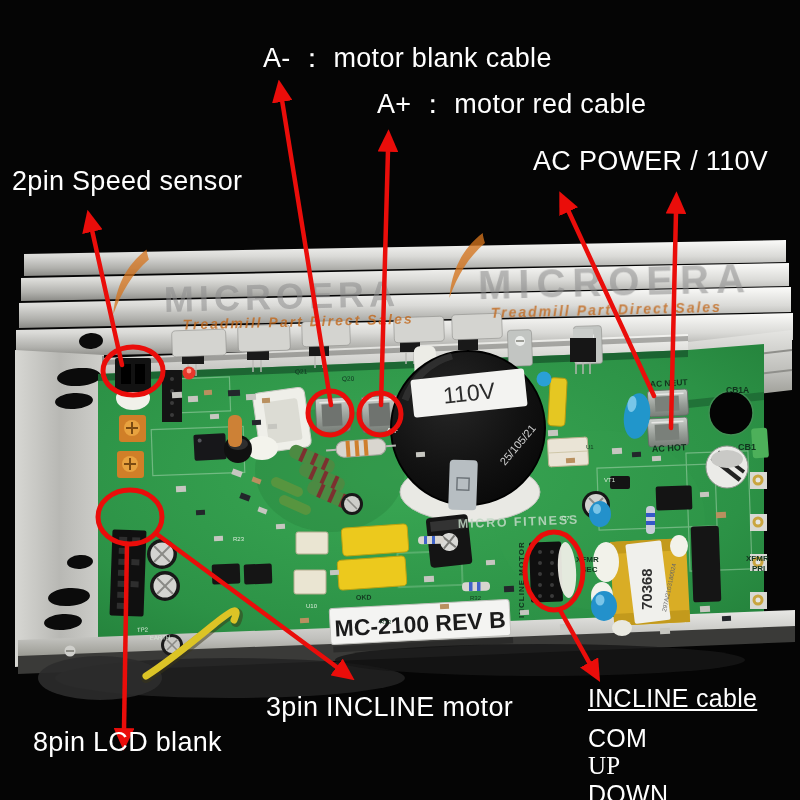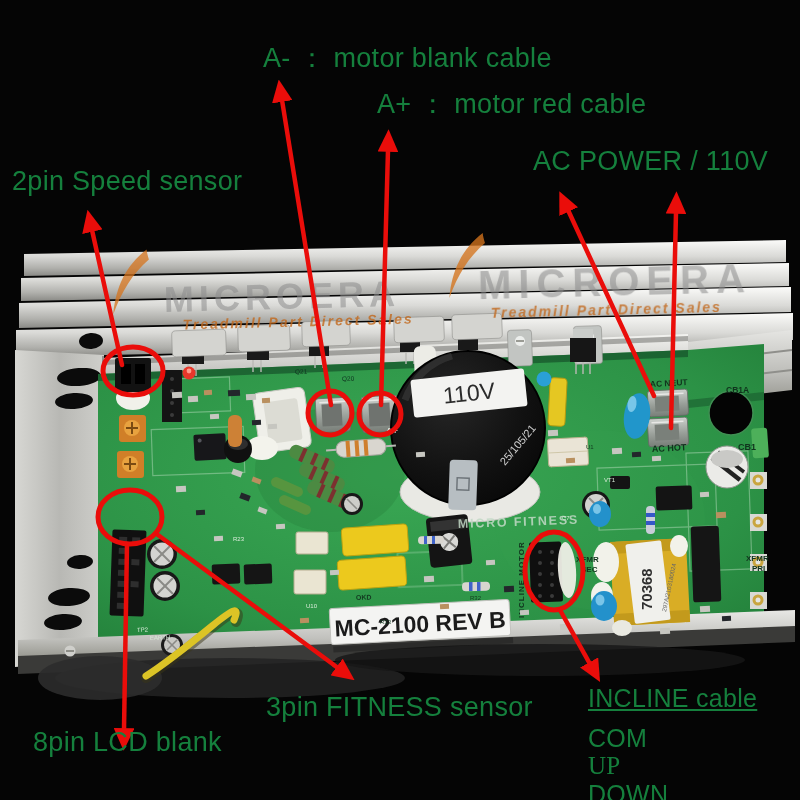--- a/index.html
+++ b/index.html
@@ -1,19 +1,19 @@
 <!DOCTYPE html>
 <html><head>
 <meta charset="utf-8">
 <style>
   html,body{margin:0;padding:0;background:#000;}
   .stage{position:relative;width:800px;height:800px;background:#050505;overflow:hidden;
          font-family:"Liberation Sans","DejaVu Sans",sans-serif;}
   .stage svg{position:absolute;left:0;top:0;}
-  .anno{position:absolute;color:#15803d;font-size:27px;letter-spacing:.3px;white-space:nowrap;
+  .anno{position:absolute;color:#ffffff;font-size:27px;letter-spacing:.3px;white-space:nowrap;
         font-family:"Liberation Sans","DejaVu Sans",sans-serif;}
   .anno-sm{font-size:25px;}
 </style>
 </head>
 <body>
 
 <div class="stage">
 
 <svg width="800" height="800" viewBox="0 0 800 800">
 <defs>
@@ -521,20 +521,20 @@
     <line x1="158" y1="535" x2="338" y2="668" marker-end="url(#arrowRed)"></line>
     <line x1="560" y1="610" x2="590" y2="664" marker-end="url(#arrowRed)"></line>
   </g>
 </g>
 </svg>
 
 <div class="anno" style="left:263px;top:40px;">A- ： motor blank cable</div>
 <div class="anno" style="left:377px;top:86px;">A+ ： motor red cable</div>
 <div class="anno" style="left:533px;top:146px;">AC POWER / 110V</div>
 <div class="anno" style="left:12px;top:166px;">2pin Speed sensor</div>
-<div class="anno" style="left:266px;top:692px;">3pin FITNESS sensor</div>
+<div class="anno" style="left:266px;top:692px;">3pin INCLINE motor</div>
 <div class="anno" style="left:33px;top:727px;">8pin LCD blank</div>
 <div class="anno anno-sm" style="left:588px;top:684px;text-decoration:underline;">INCLINE cable</div>
 <div class="anno anno-sm" style="left:588px;top:724px;">COM</div>
 <div class="anno anno-sm" style="left:588px;top:752px;font-family:Liberation Serif, serif;">UP</div>
 <div class="anno anno-sm" style="left:588px;top:780px;">DOWN</div>
 
 </div>
 
 </body></html>

